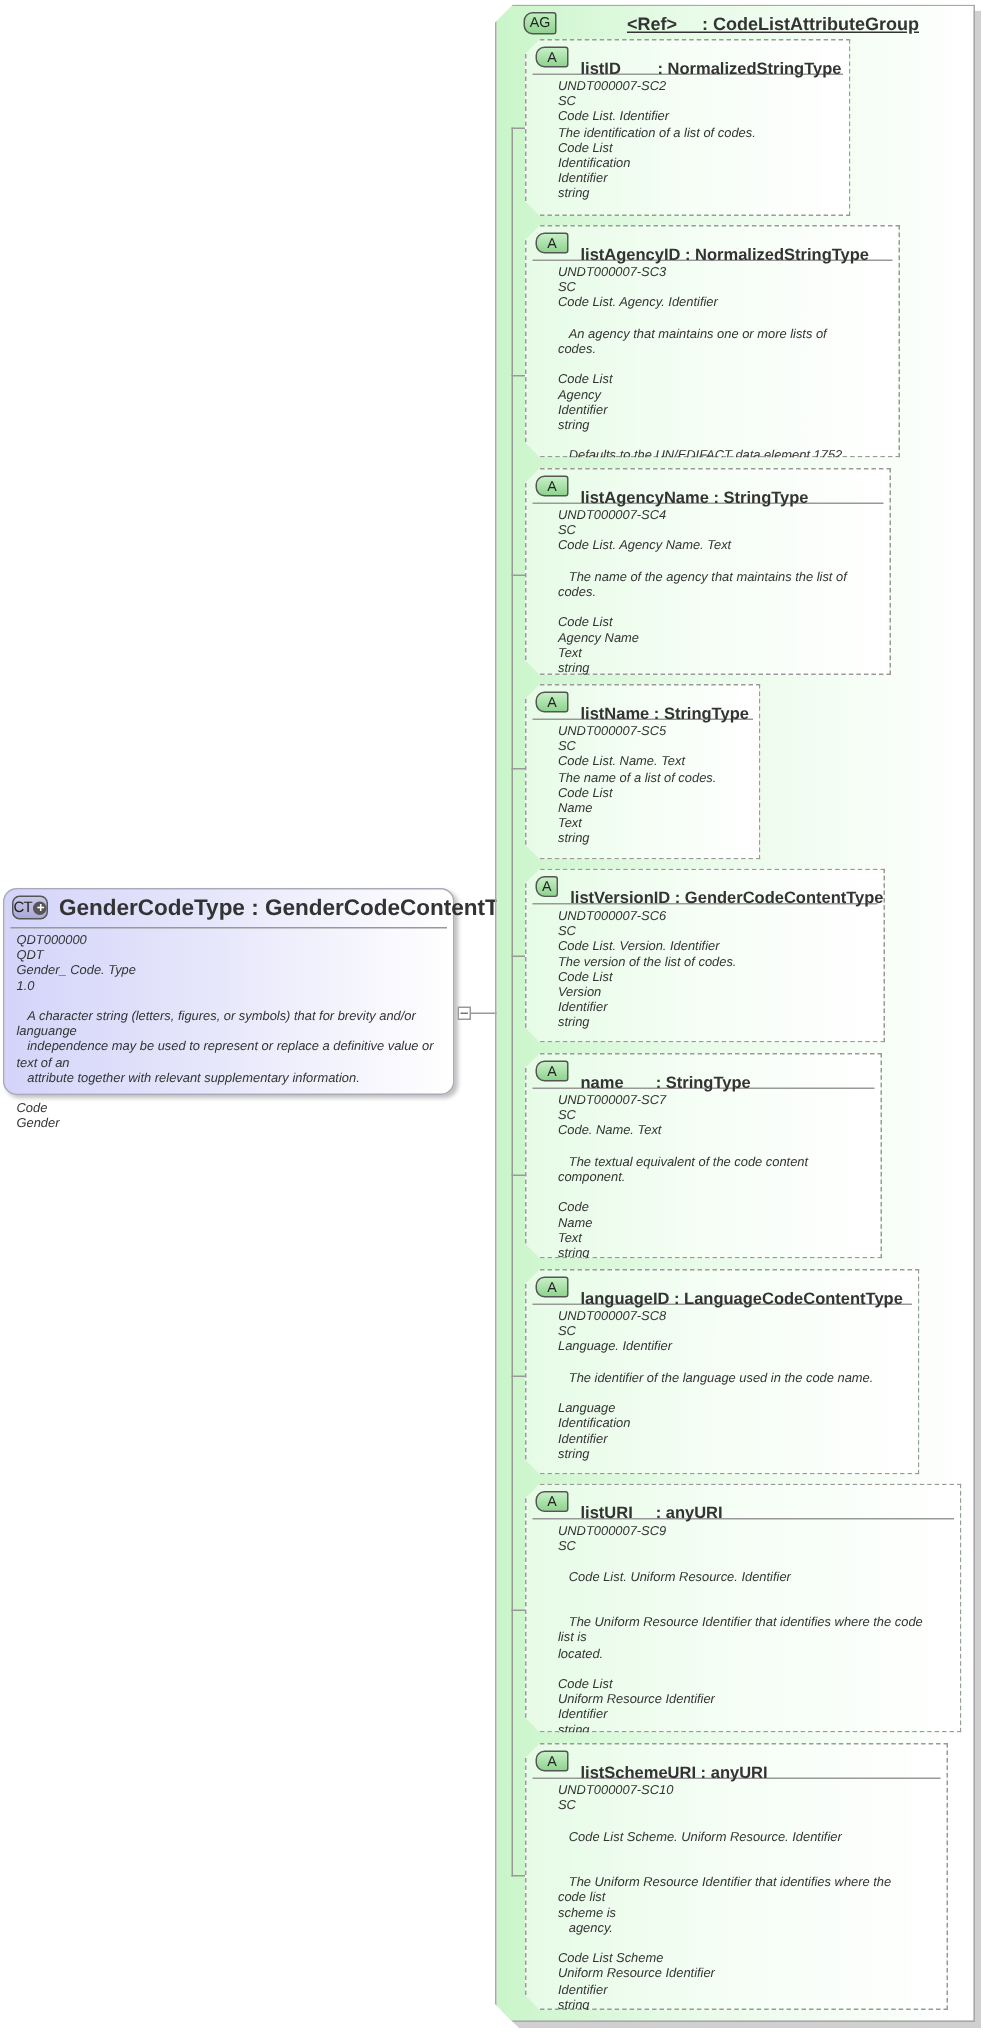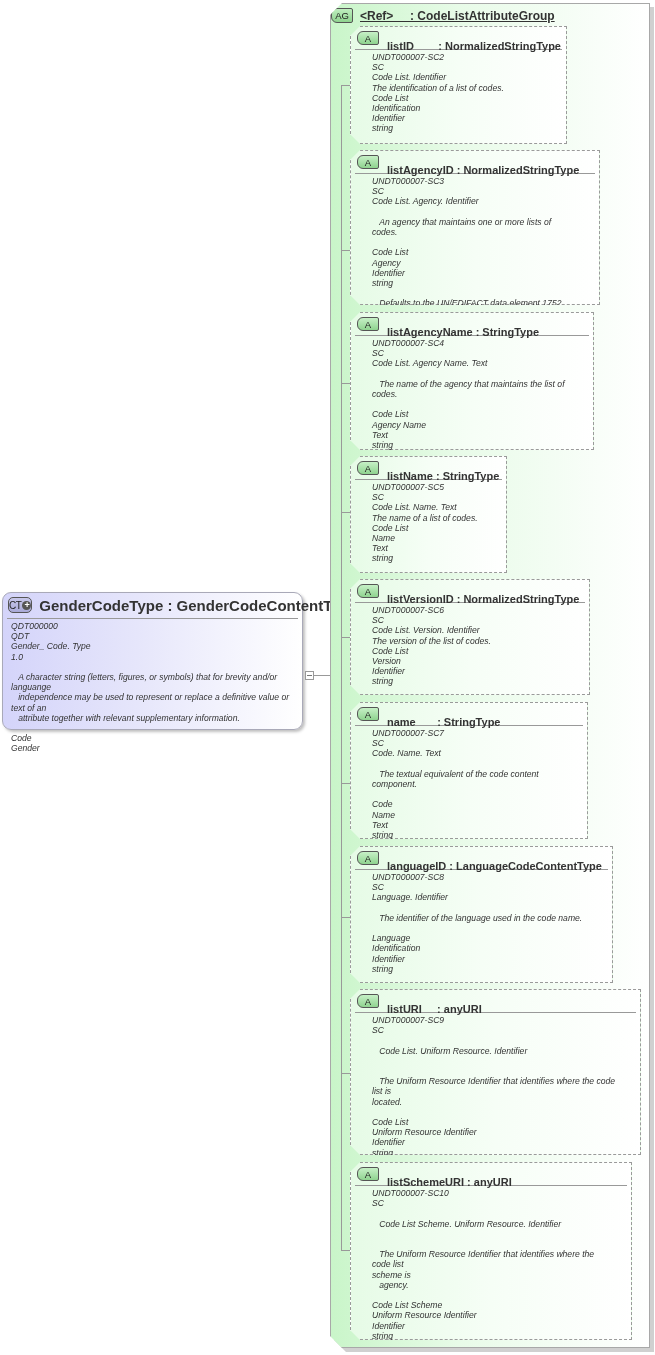--- a/index.html
+++ b/index.html
@@ -33,21 +33,21 @@
 
   
   .ag-box { position:absolute; left:330px; top:3px; width:320px; height:1345px;
             border:1px solid #a8a8a8; box-sizing:border-box;
             background:linear-gradient(90deg,#c9f5c9 0%,#e8fbe8 40%,#ffffff 100%);
             clip-path:polygon(12px 0,100% 0,100% 100%,12px 100%,0 calc(100% - 12px),0 12px);
             box-shadow:2px 2px 3px rgba(0,0,0,0.25); }
   .ag-shadow { position:absolute; left:334px; top:7px; width:320px; height:1345px;
                background:#d0d0d0;
                clip-path:polygon(12px 0,100% 0,100% 100%,12px 100%,0 calc(100% - 12px),0 12px); }
-  .ag-head { position:absolute; left:0; top:4px; display:flex; align-items:center; }
+  .ag-head { position:absolute; left:18px; top:4px; display:flex; align-items:center;gap:40px; }
   .ag-badge { display:inline-flex; align-items:center; justify-content:center; width:20px; height:13px;
               border:1px solid #555; border-radius:6px 2px 2px 6px;
               background:linear-gradient(#bfeebf,#8fd38f); font-size:9.5px; color:#222; margin-right:7px; }
   .ag-title { font-weight:bold; font-size:12px; color:#333; white-space:pre;text-decoration:underline; }
 
   
   .attr { position:absolute; border:1px dashed #9a9a9a; box-sizing:border-box;
           background:linear-gradient(90deg,#e6fbe6 0%,#f6fef6 50%,#ffffff 100%);
           clip-path:polygon(10px 0,100% 0,100% 100%,10px 100%,0 calc(100% - 10px),0 10px);
           box-shadow:2px 2px 2px rgba(0,0,0,0.2); }
@@ -174,21 +174,21 @@
 The name of a list of codes.
 Code List
 Name
 Text
 string</div>
 </div>
 
 <div class="attr" style="left:350px; top:579px; width:240px; height:116px;">
   <div class="attr-head">
       <span class="a-badge">A</span>
-      <span class="attr-title">listVersionID : NormalizedStringType</span>
+      <span class="attr-title">listVersionID : GenderCodeContentType</span>
     </div>
   <div class="attr-sep"></div>
   <div class="attr-body">UNDT000007-SC6
 SC
 Code List. Version. Identifier
 The version of the list of codes.
 Code List
 Version
 Identifier
 string</div>

